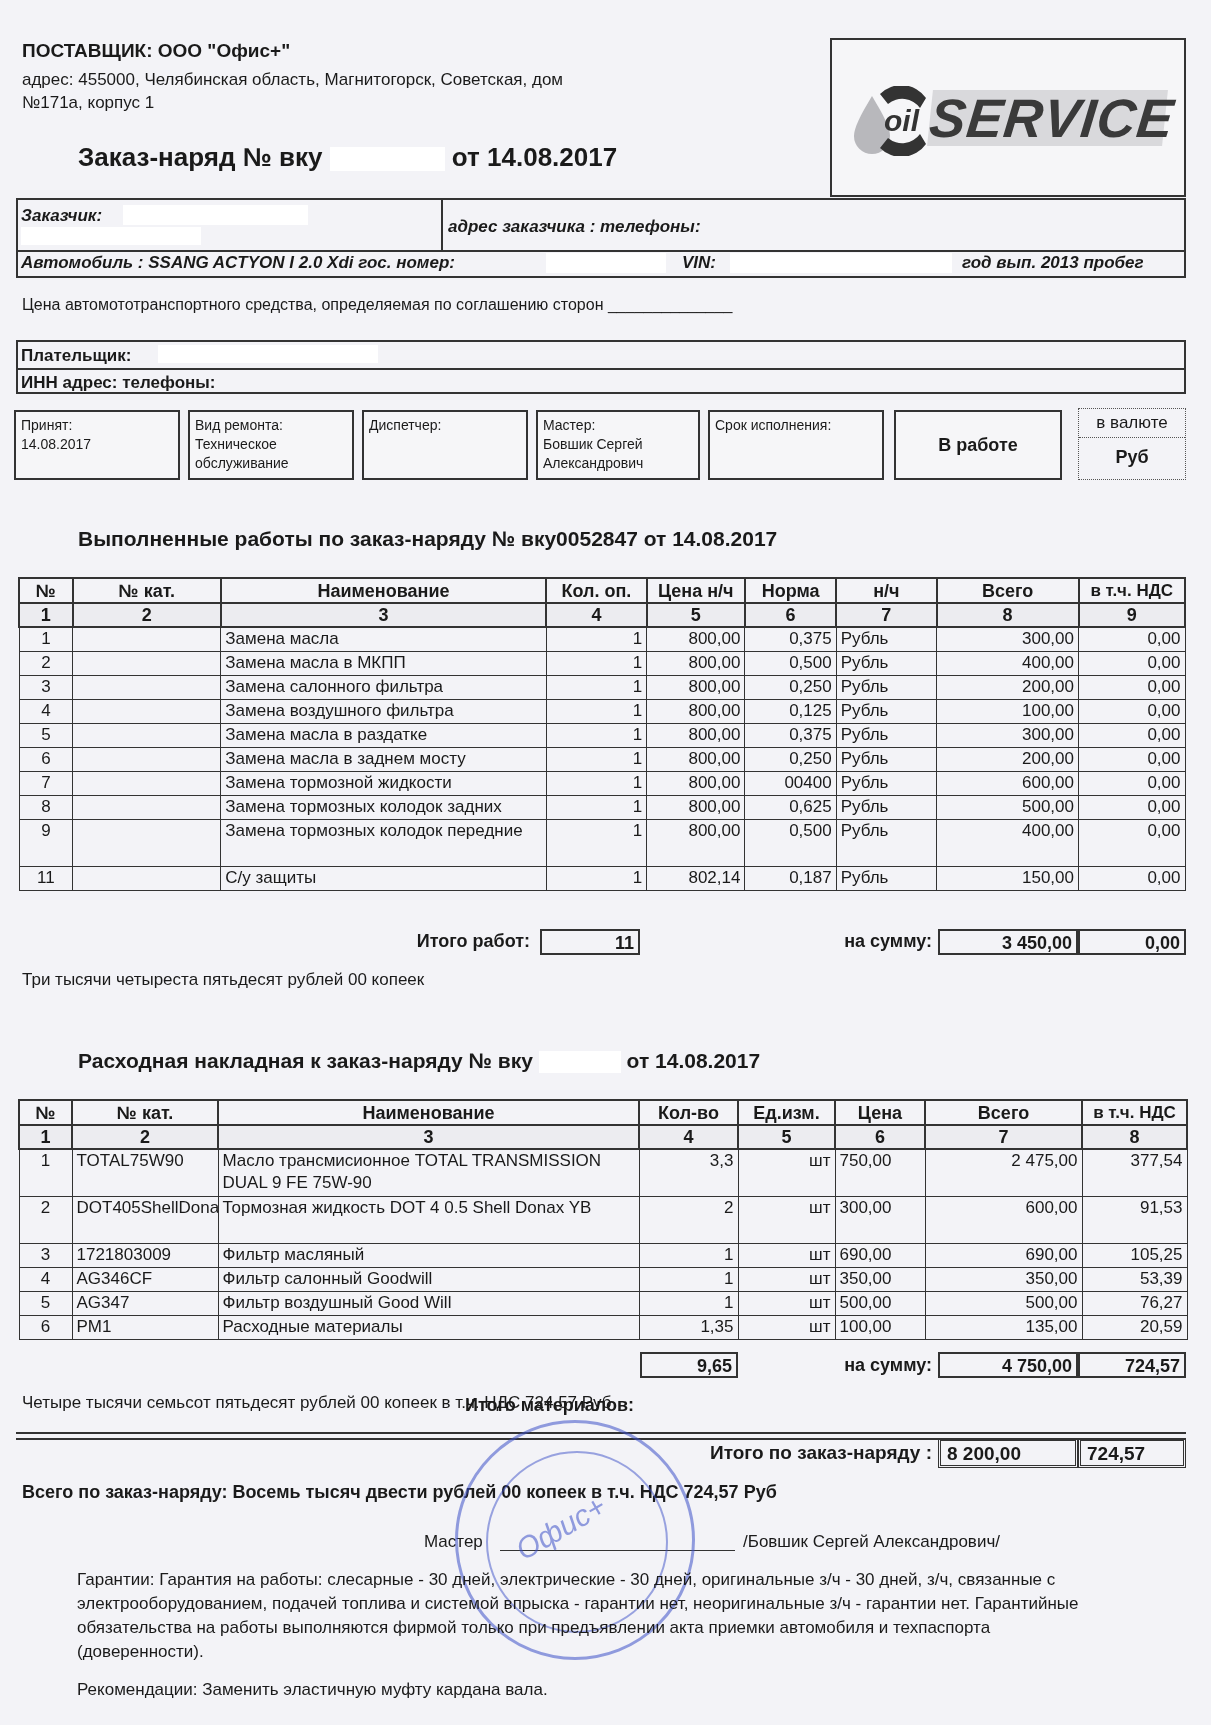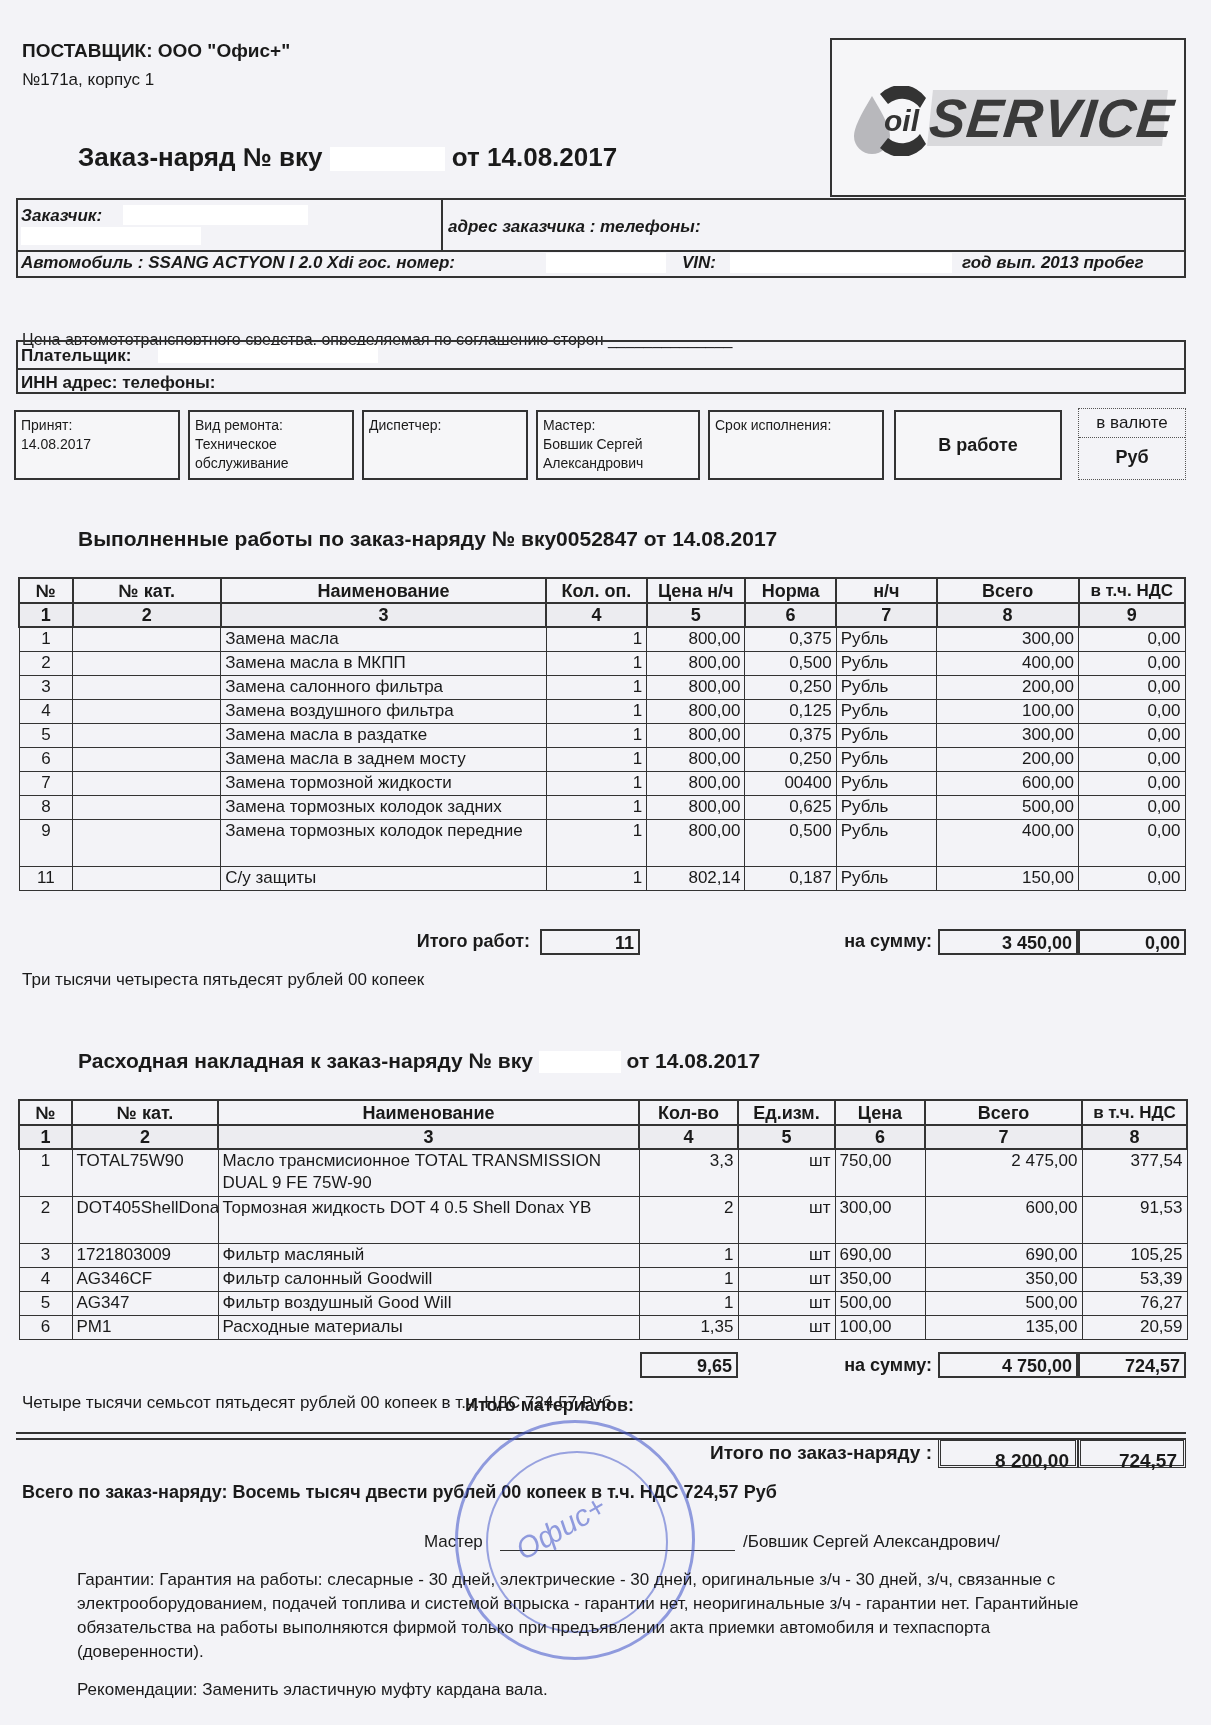--- a/index.html
+++ b/index.html
@@ -27,54 +27,55 @@
   .box { border: 2px solid #333; box-sizing: border-box; }
   .t17 { font-size: 17px; }
   .bold { font-weight: bold; }
   .redact { background: #fff; display: inline-block; }
 
   .cust-box { left: 16px; top: 198px; width: 1170px; height: 80px; font-style: italic; }
   .cust-row1 { position: absolute; left: 0; top: 0; width: 100%; height: 50px; border-bottom: 2px solid #333; }
   .cust-left { position: absolute; left: 0; top: 0; width: 423px; height: 50px; border-right: 2px solid #333; }
   .cust-row2 { position: absolute; left: 0; top: 50px; width: 100%; height: 26px; border-radius: 8px; }
 
-  .price-line { left: 22px; top: 296px; font-size: 16px; margin-top: 35px; }
+  .price-line { left: 22px; top: 296px; font-size: 16px; }
   .payer-box { left: 16px; top: 340px; width: 1170px; height: 54px; }
 
   .info-box { top: 410px; height: 70px; font-size: 14px; line-height: 19px; padding: 4px 5px; background: #f6f6f8; }
   .currency-box { left: 1078px; top: 408px; width: 108px; height: 72px; border: 1.5px dotted #555; box-sizing: border-box; font-size: 17px; }
 
   .sec-title { font-size: 21px; font-weight: bold; }
 
   table.grid { border-collapse: collapse; position: absolute; font-size: 17px; table-layout: fixed; }
   table.grid td, table.grid th { border: 1px solid #333; padding: 0 4px; height: 23px; line-height: 22px; vertical-align: top; overflow: hidden; }
   table.grid th { font-weight: bold; font-size: 18px; text-align: center; vertical-align: middle; border-width: 2px; }
   table.grid tr.num th { height: 22px; background: #ececf0; }
   .r { text-align: right; }
   .c { text-align: center; }
   .tot-label { font-weight: bold; font-size: 18px; text-align: right; }
   .tot-cell { border: 2px solid #333; font-weight: bold; font-size: 18px; text-align: right; padding: 0 4px; box-sizing: border-box; height: 26px; line-height: 24px; }
 
   .words { font-size: 17px; }
   .dbl-line { left: 16px; top: 1432px; width: 1170px; height: 4px; border-top: 2px solid #333; border-bottom: 2px solid #333; }
-  .grand-cell { border: 3px double #333; box-sizing: border-box; height: 30px; line-height: 24px; text-align: right; padding: 8px 6px; font-size: 19px; font-weight: bold; }
+  .grand-cell { border: 3px double #333; box-sizing: border-box; height: 30px; line-height: 24px; text-align: left; padding: 1px 6px; font-size: 19px; font-weight: bold; }
 
   .stamp { left: 455px; top: 1420px; width: 240px; height: 240px; border-radius: 50%; border: 3px solid rgba(60,80,200,0.55); box-sizing: border-box; }
   .stamp-inner { position: absolute; left: 28px; top: 28px; width: 178px; height: 178px; border-radius: 50%; border: 2px solid rgba(60,80,200,0.5); }
   .stamp-text { position: absolute; left: 54px; top: 88px; font-size: 30px; font-style: italic; color: rgba(60,80,200,0.55); transform: rotate(-30deg); }
 
   .sig-line { left: 500px; top: 1550px; width: 235px; border-bottom: 1.5px solid #333; }
   .warranty { left: 77px; top: 1568px; width: 1020px; font-size: 17px; line-height: 24px; }
   .recommend { left: 77px; top: 1680px; font-size: 17px; }
 </style>
 </head>
 <body>
 
 <div class="abs supplier-title">ПОСТАВЩИК:  ООО "Офис+"</div>
 <div class="abs supplier-addr">
+  <div>адрес: 455000, Челябинская область, Магнитогорск, Советская, дом</div>
   <div>№171а, корпус 1</div>
 </div>
 
 <div class="abs order-title">
   <span>Заказ-наряд № вку</span>
   <span class="redact"></span>
   <span>от 14.08.2017</span>
 </div>
 
 <div class="abs logo-box">

